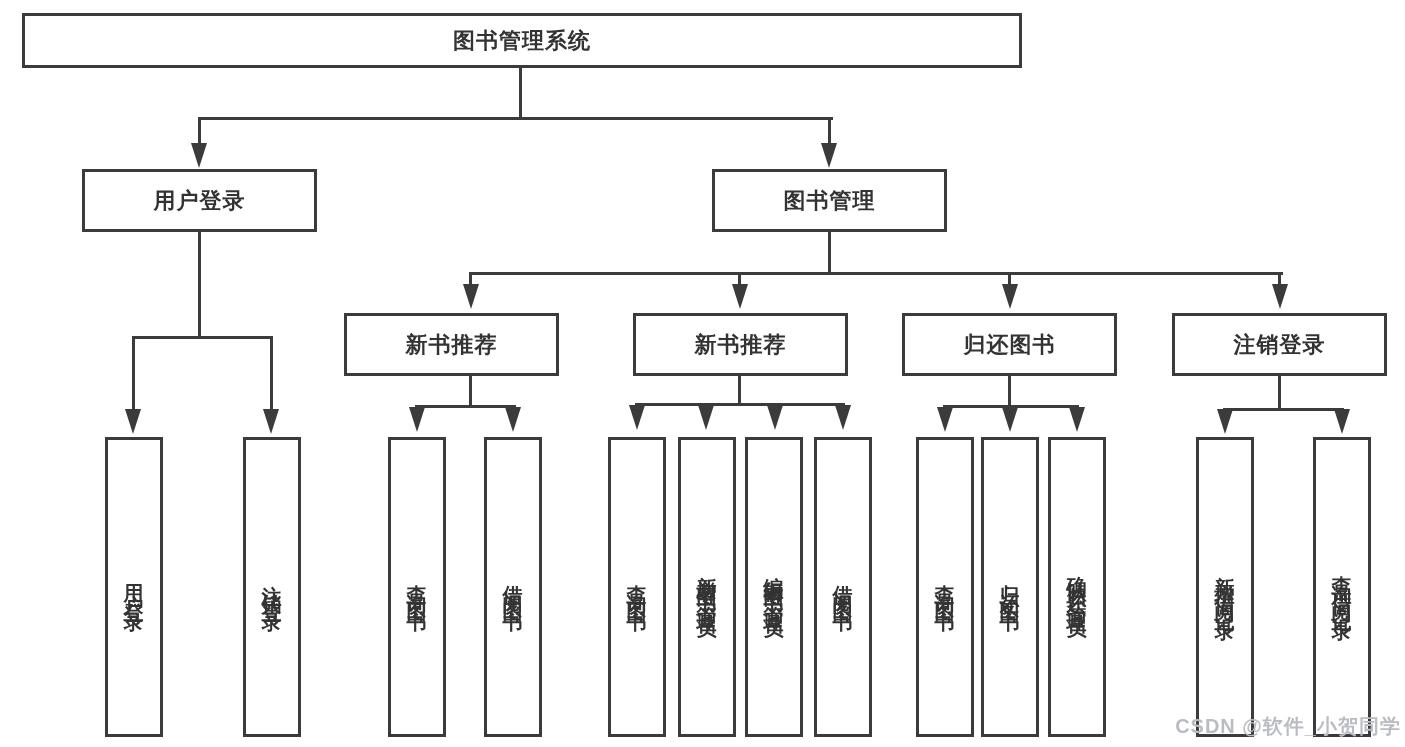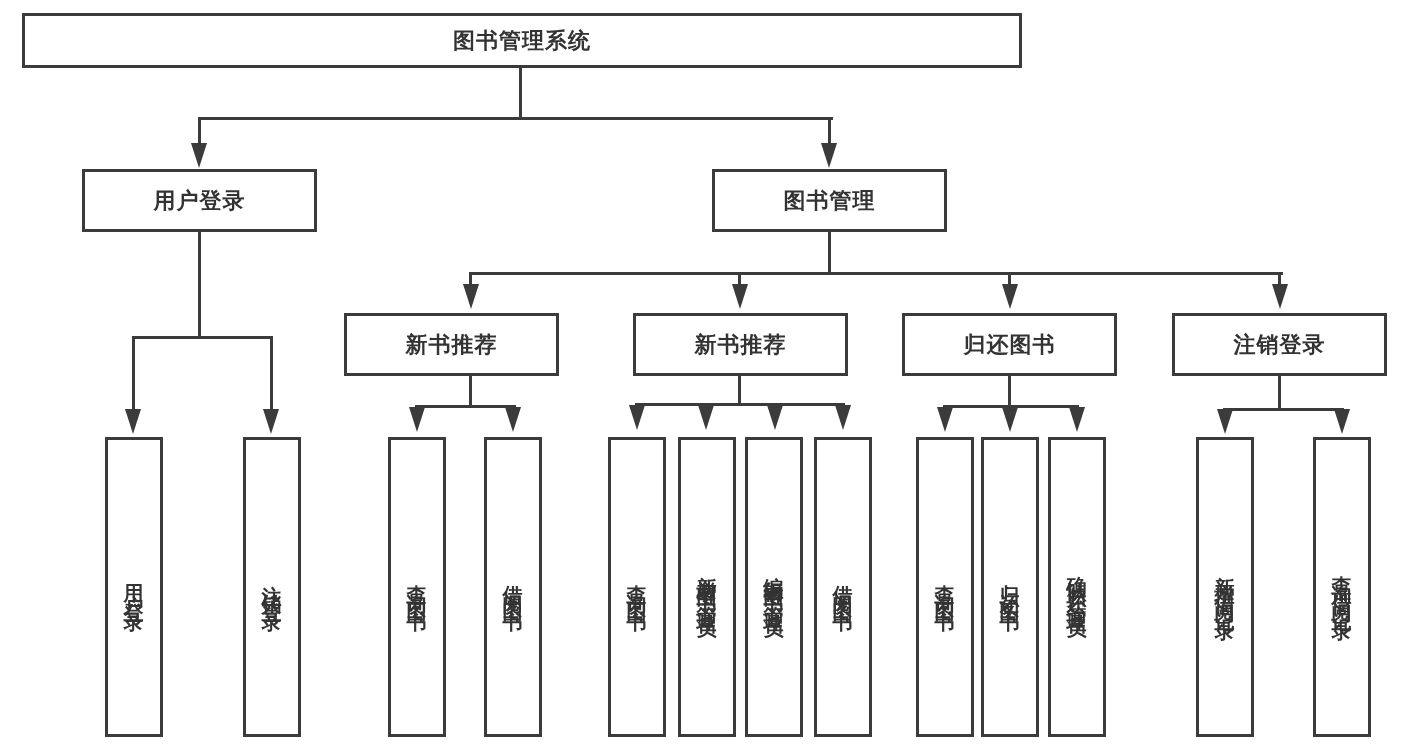--- a/index.html
+++ b/index.html
@@ -175,14 +175,15 @@
     <span class="vtext" style="letter-spacing:6px">确认归还（管理员）</span>
   </div>
 
   <div class="vbox" style="left:1196px;top:437px;width:52px;height:294px">
     <span class="vtext">新增借阅记录</span>
   </div>
   <div class="vbox" style="left:1313px;top:437px;width:52px;height:294px">
     <span class="vtext">查询借阅记录</span>
   </div>
 
+  <div class="watermark">CSDN @软件_小贺同学</div>
 
 </div>
 
 </body></html>

